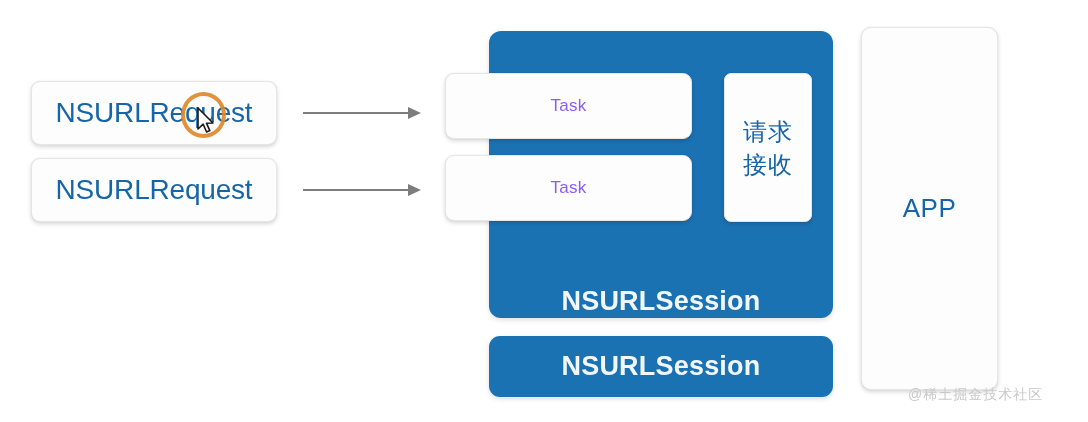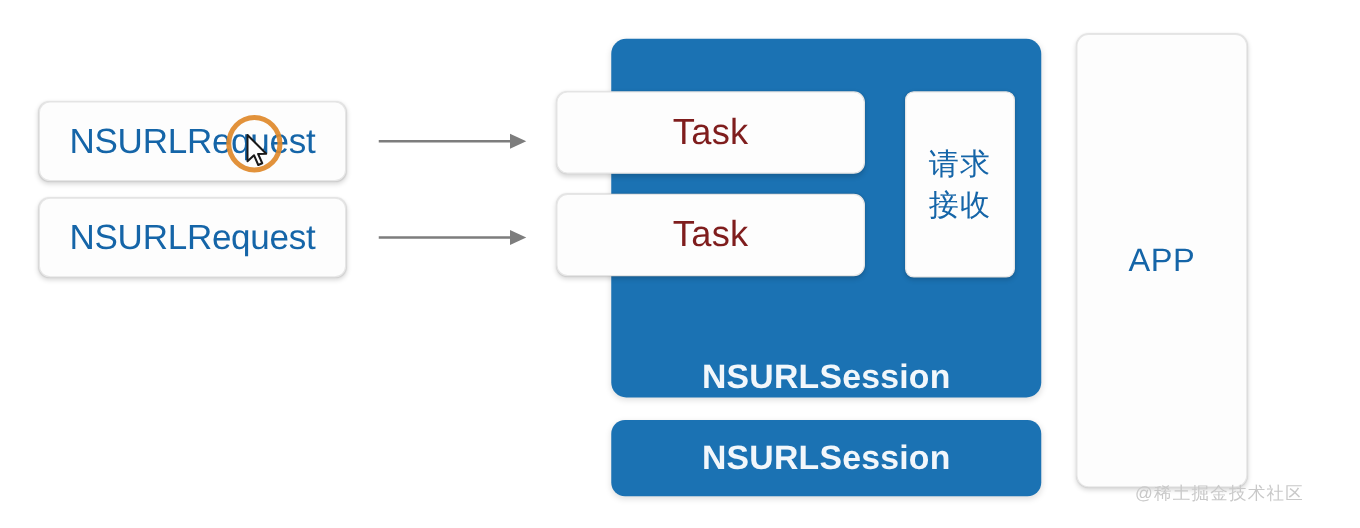--- a/index.html
+++ b/index.html
@@ -90,22 +90,22 @@
     color: #f2f7fb;
     font-size: 27px;
     font-weight: bold;
     letter-spacing: 0.2px;
   }
 
   
   #task-box-1 { left: 445px; top: 73px;  width: 247px; height: 66px; }
   #task-box-2 { left: 445px; top: 155px; width: 247px; height: 66px; }
   .task-label {
-    color: #7f1d1d;
-    font-size: 29px;
+    color: #8b5cf6;
+    font-size: 17px;
     font-weight: 400;
     letter-spacing: 0.2px;
   }
 
   
   #recv-box {
     left: 724px;
     top: 73px;
     width: 88px;
     height: 149px;

